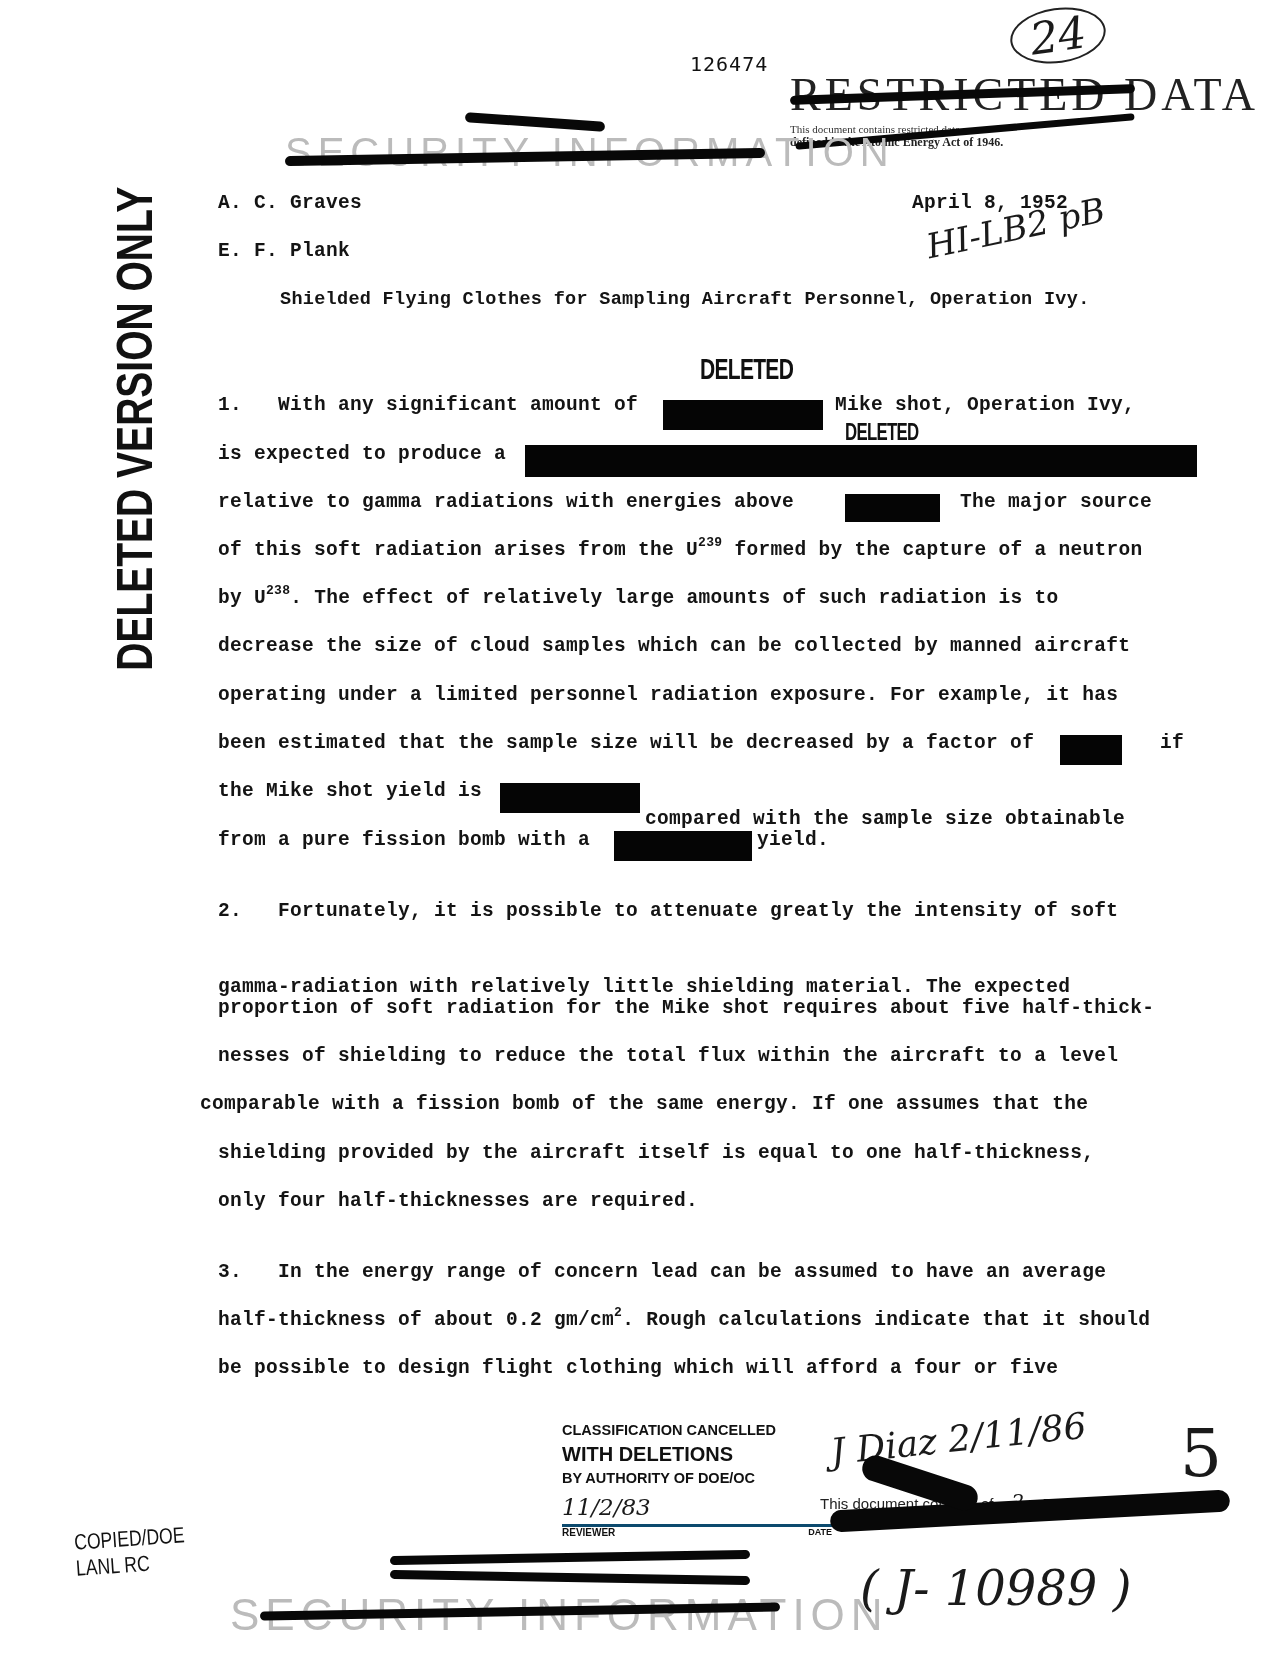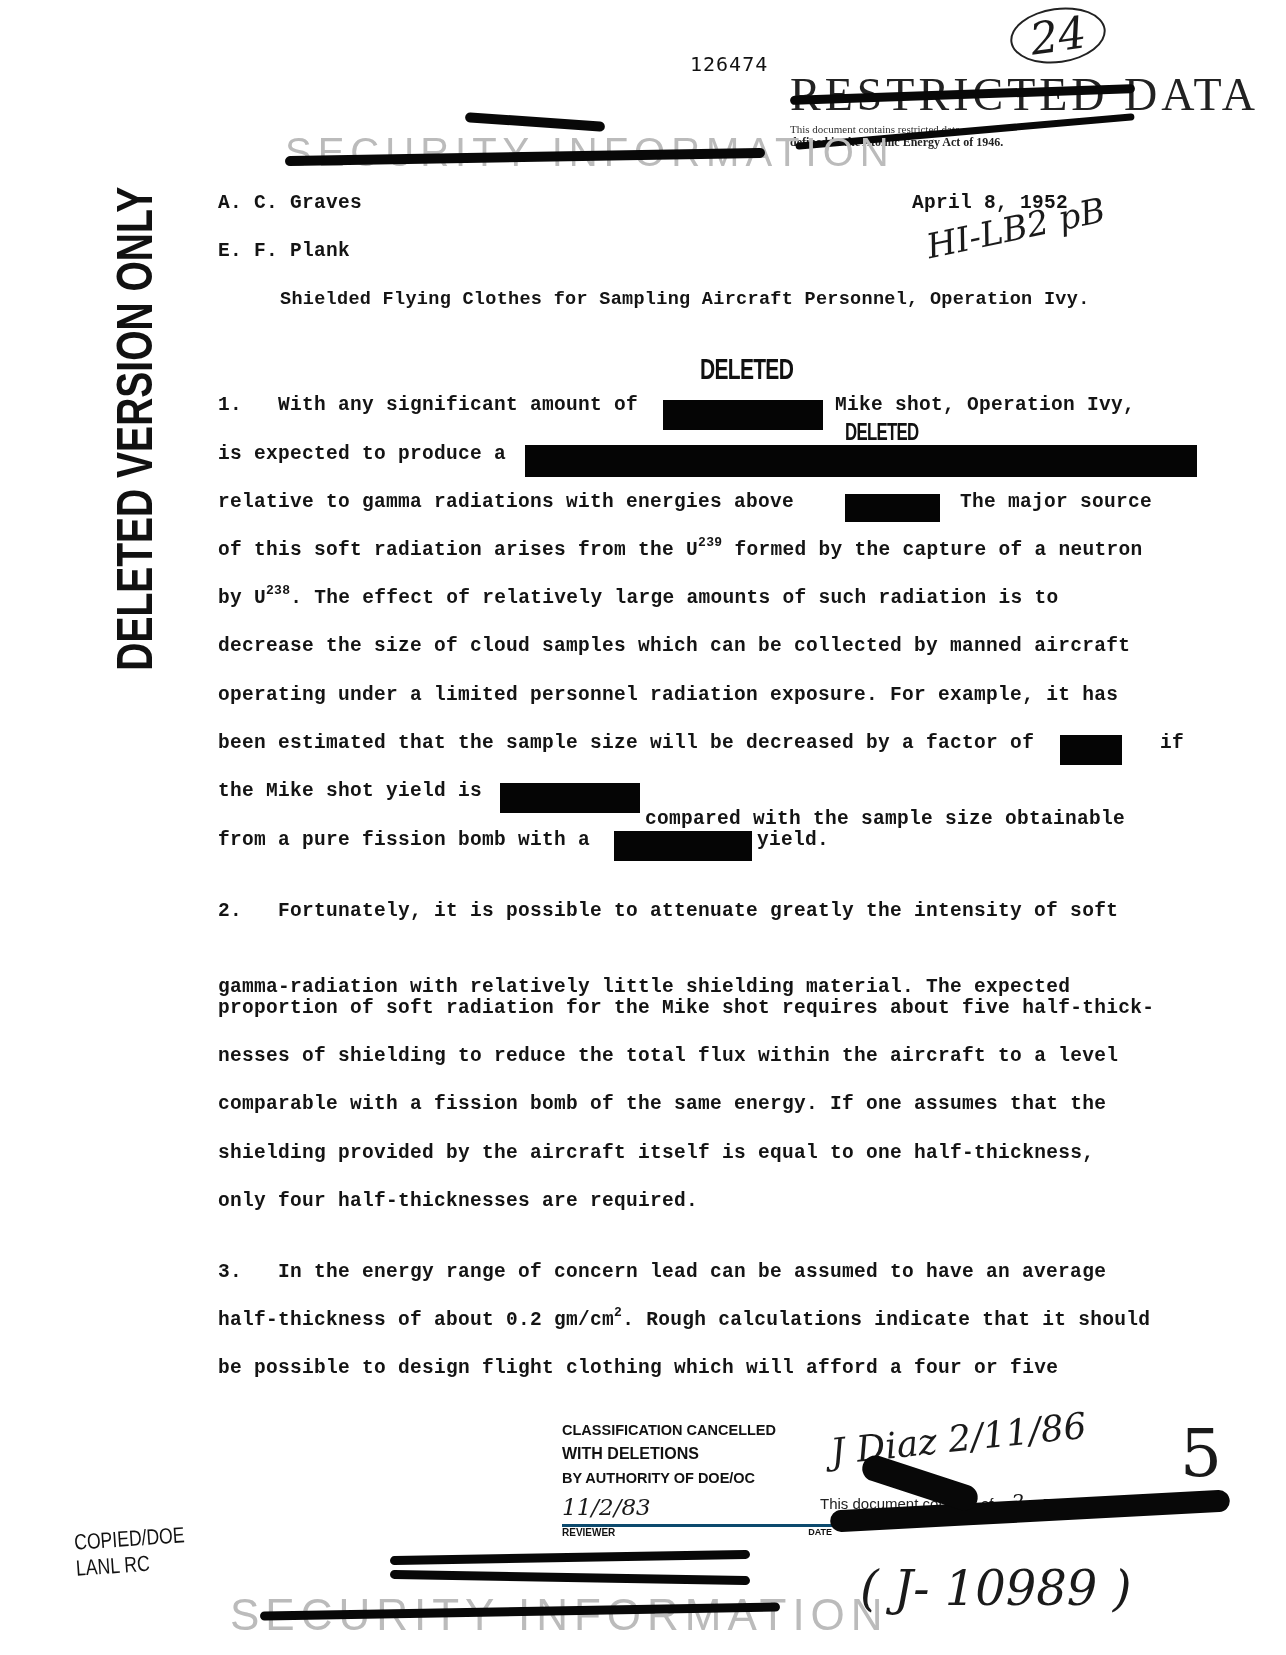--- a/index.html
+++ b/index.html
@@ -85,34 +85,34 @@
 
 <div class="abs type" style="left:218px; top:829px;">from a pure fission bomb with a</div>
 <div class="redact" style="left:614px; top:831px; width:138px; height:30px;"></div>
 <div class="abs type" style="left:757px; top:829px;">yield.</div>
 
 <div class="abs type" style="left:218px; top:900px;">2.</div>
 <div class="abs type" style="left:278px; top:900px;">Fortunately, it is possible to attenuate greatly the intensity of soft</div>
 <div class="abs type" style="left:218px; top:976px;">gamma-radiation with relatively little shielding material.  The expected</div>
 <div class="abs type" style="left:218px; top:997px;">proportion of soft radiation for the Mike shot requires about five half-thick-</div>
 <div class="abs type" style="left:218px; top:1045px;">nesses of shielding to reduce the total flux within the aircraft to a level</div>
-<div class="abs type" style="left:218px; top:1093px;">comparable with a fission bomb of the same energy.  If one assumes that the</div>
+<div class="abs type" style="left:200px; top:1093px;">comparable with a fission bomb of the same energy.  If one assumes that the</div>
 <div class="abs type" style="left:218px; top:1142px;">shielding provided by the aircraft itself is equal to one half-thickness,</div>
 <div class="abs type" style="left:218px; top:1190px;">only four half-thicknesses are required.</div>
 
 <div class="abs type" style="left:218px; top:1261px;">3.</div>
 <div class="abs type" style="left:278px; top:1261px;">In the energy range of concern lead can be assumed to have an average</div>
 <div class="abs type" style="left:218px; top:1309px;">
   <span>half-thickness of about 0.2 gm/cm</span><sup>2</sup><span>.  Rough calculations indicate that it should</span>
 </div>
 <div class="abs type" style="left:218px; top:1357px;">be possible to design flight clothing which will afford a four or five</div>
 
 <div class="abs" style="left:562px; top:1418px; width:260px;">
   <div class="stamp" style="font-size:14.5px; line-height:24px;">CLASSIFICATION CANCELLED</div>
-  <div class="stamp" style="font-size:16px; line-height:24px;">WITH DELETIONS</div>
+  <div class="stamp" style="font-size:20px; line-height:24px;">WITH DELETIONS</div>
   <div class="stamp" style="font-size:14.5px; line-height:24px;">BY AUTHORITY OF DOE/OC</div>
   <div class="hand" style="font-size:23px; border-bottom:3px solid #0c4a6e; width:270px; line-height:34px;">11/2/83</div>
   <div style="display:flex; justify-content:space-between; width:270px;">
     <span class="stamp" style="font-size:10px;">REVIEWER</span>
     <span class="stamp" style="font-size:9px;">DATE</span>
   </div>
 </div>
 
 <div class="abs hand" style="left:830px; top:1418px; font-size:36px; transform:rotate(-6deg);">J Diaz 2/11/86</div>
 

